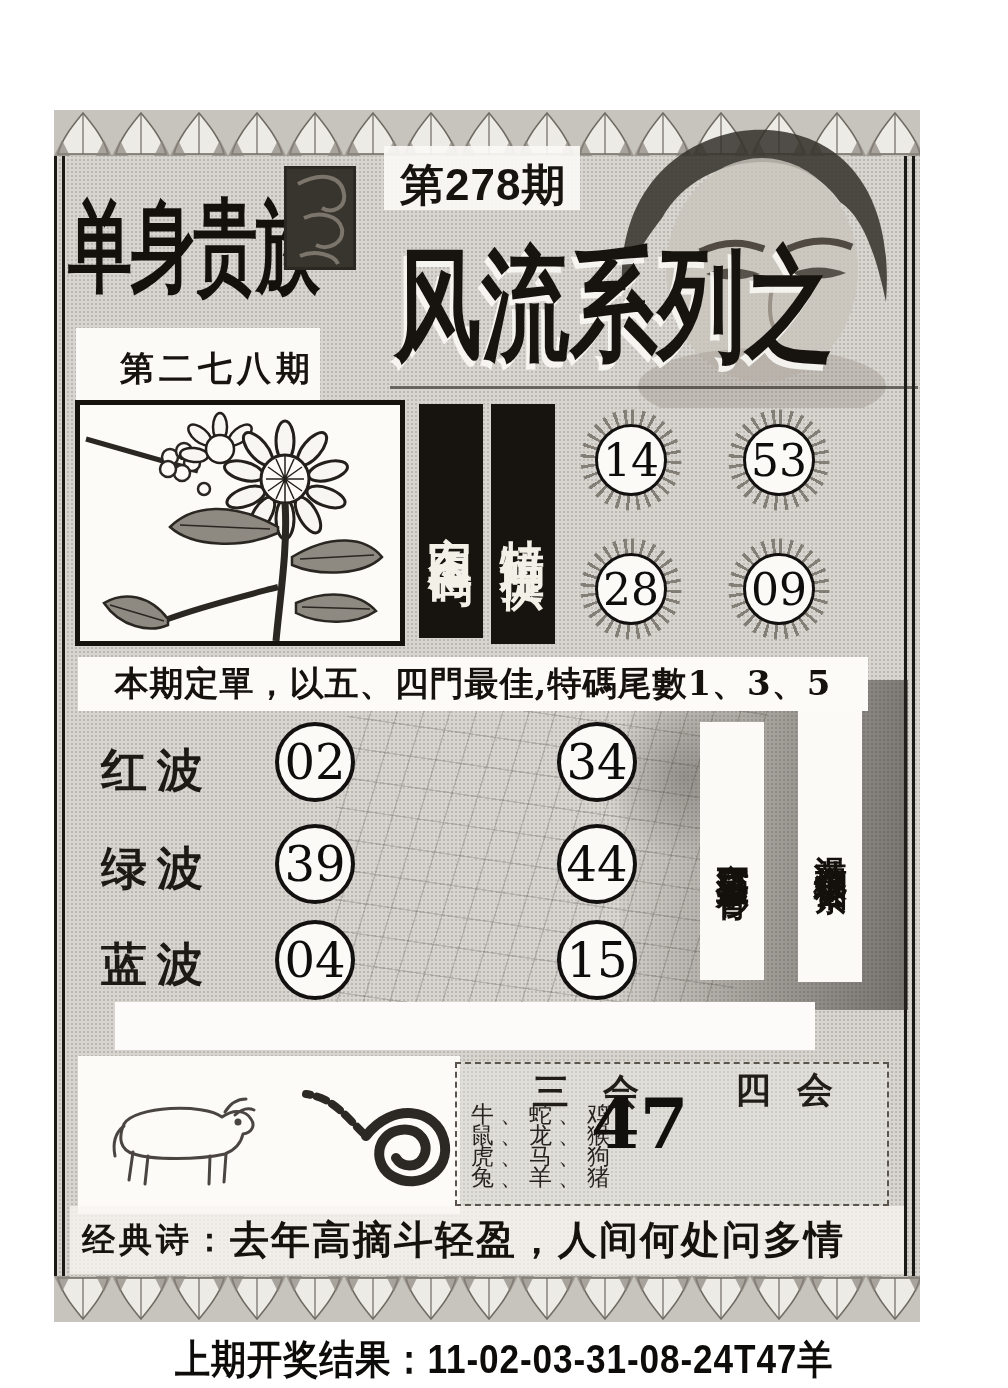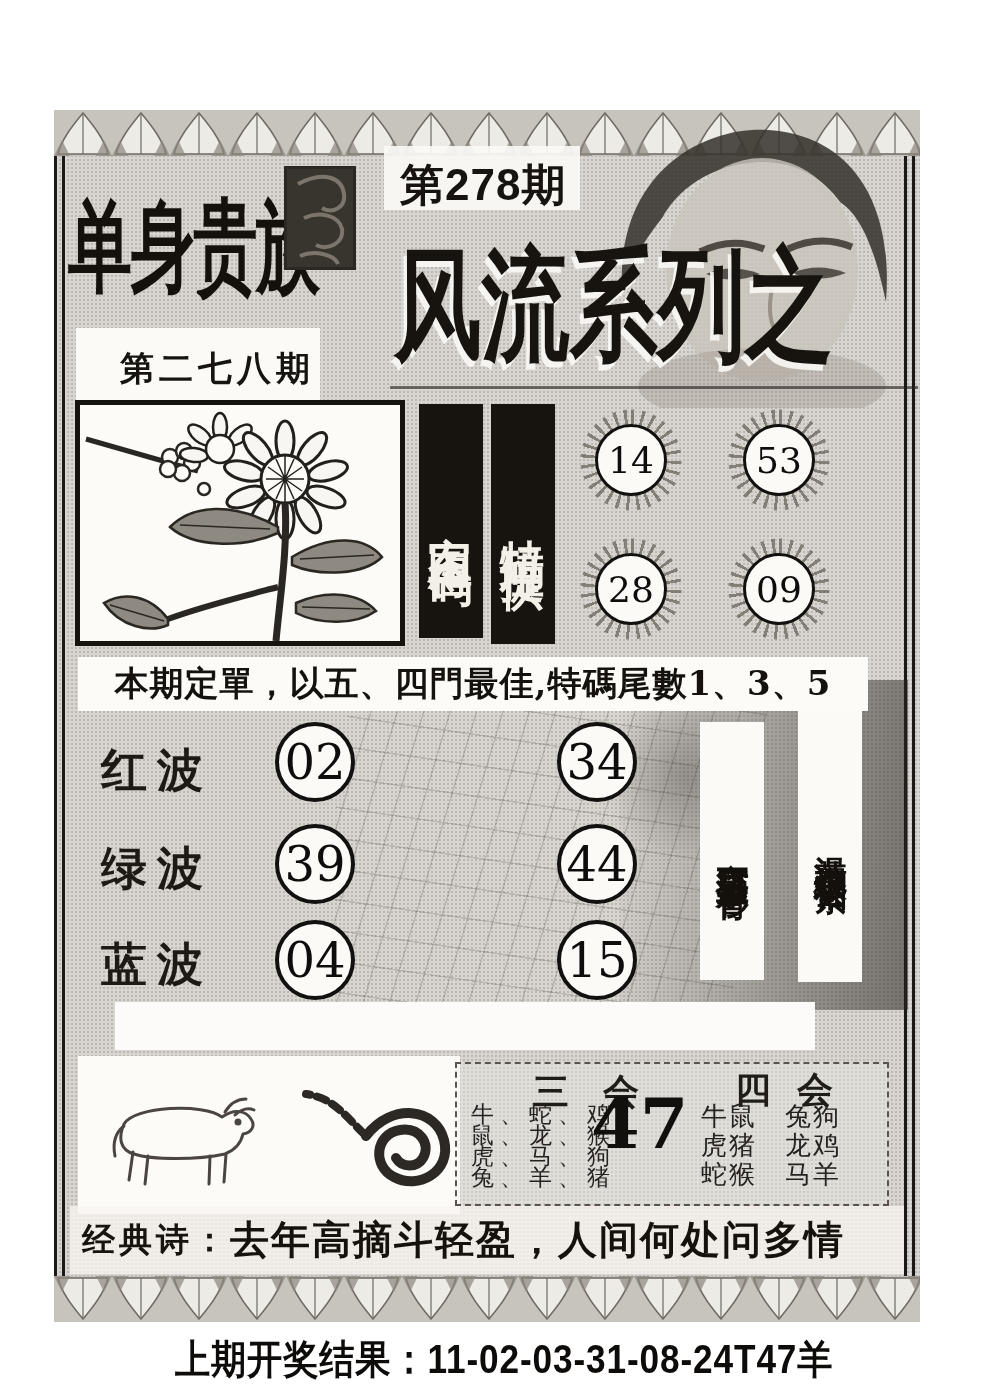--- a/index.html
+++ b/index.html
@@ -47,21 +47,21 @@
     position:absolute;width:64px;background:#17140f;color:#f3f0e8;z-index:4;
     writing-mode:vertical-rl;text-orientation:upright;
     font-size:44px;font-weight:700;letter-spacing:10px;
     display:flex;align-items:center;justify-content:center;
   }
   
   .num-circle{
     position:absolute;width:66px;height:66px;border-radius:50%;
     background:#fbfaf7;border:3px solid #131110;z-index:3;
     display:flex;align-items:center;justify-content:center;
-    font-family:"DejaVu Serif","Liberation Serif",serif;font-size:36px;color:#0f0d0b;
+    font-family:"DejaVu Serif","Liberation Serif",serif;font-size:44px;color:#0f0d0b;
   }
   .wave-circle{
     position:absolute;width:72px;height:72px;border-radius:50%;
     background:#fbfaf7;border:4px solid #131110;z-index:3;
     display:flex;align-items:center;justify-content:center;
     font-family:"DejaVu Serif","Liberation Serif",serif;font-size:48px;color:#0f0d0b;
   }
   .sunburst{
     position:absolute;width:116px;height:116px;border-radius:50%;z-index:2;
     background:repeating-conic-gradient(rgba(80,74,64,.6) 0deg 4deg, transparent 4deg 13deg);
@@ -334,25 +334,20 @@
     <div class="group-table abs">
       <div class="g-title" style="left:76px;top:4px;letter-spacing:34px">三会</div>
       <div class="g-rows sanhui-rows">
         <span>牛、蛇、鸡</span>
         <span>鼠、龙、猴</span>
         <span>虎、马、狗</span>
         <span>兔、羊、猪</span>
       </div>
       <div class="center-number">47</div>
       <div class="g-title" style="left:278px;top:2px;letter-spacing:26px">四会</div>
-      <div class="g-rows sihui-rows">
-        <span>牛鼠　兔狗</span>
-        <span>虎猪　龙鸡</span>
-        <span>蛇猴　马羊</span>
-      </div>
     </div>
 
     <div class="classic abs">
       <span class="classic-label">经典诗：</span>
       <span class="classic-poem">去年高摘斗轻盈，人间何处问多情</span>
     </div>
 
   </div>
 
   <div class="footer">

